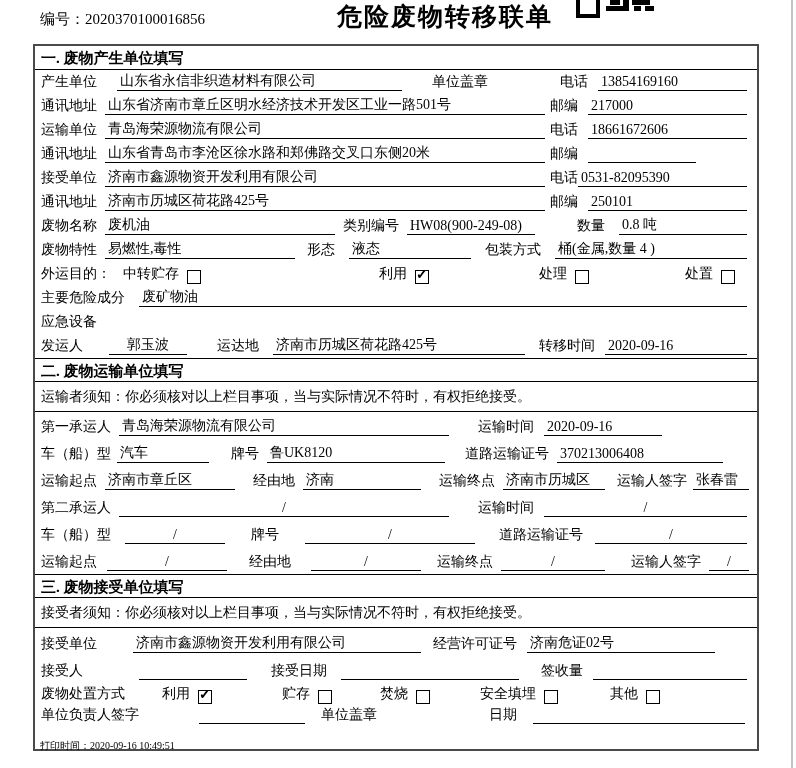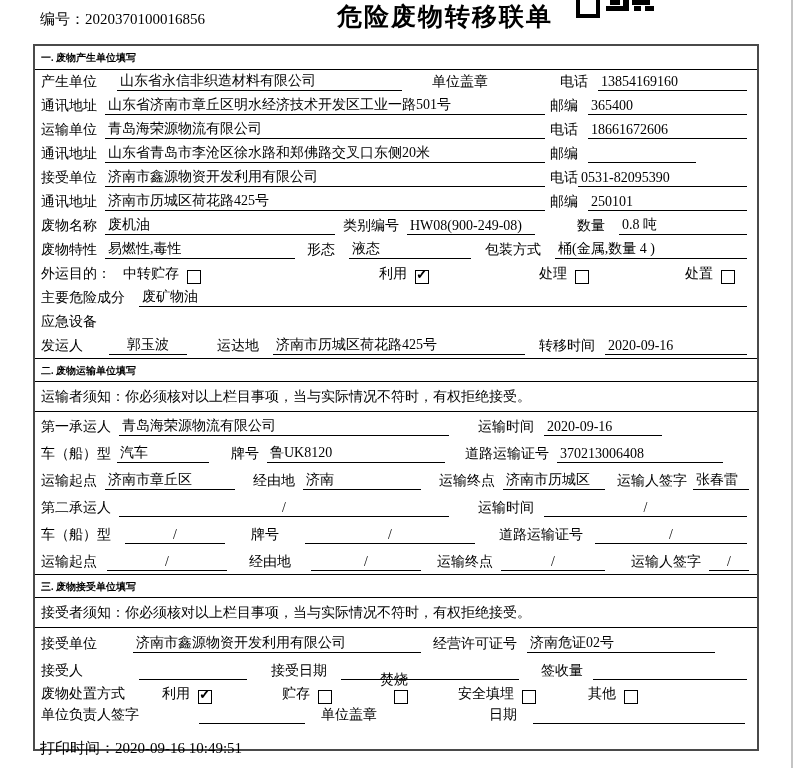--- a/index.html
+++ b/index.html
@@ -8,35 +8,35 @@
   .doc-number{position:absolute;left:40px;top:10px;font-size:15px;white-space:pre;}
   .title{position:absolute;left:445px;top:0px;transform:translateX(-50%);
     font-size:25px;font-weight:bold;letter-spacing:2px;white-space:nowrap;}
   .qr{position:absolute;left:576px;top:0;width:78px;height:11px;}
   .qr .u{position:absolute;left:0;top:-6px;width:16px;height:16px;border:4px solid #000;}
   .qr b{position:absolute;background:#000;display:block;}
   .page-edge{position:absolute;right:3px;top:0;bottom:0;width:2px;background:#c4c4c4;}
   .form-table{position:absolute;left:33px;top:44px;width:726px;height:707px;
     border:2px solid #4a4a4a;box-sizing:border-box;background:#fff;font-size:14px;}
   .sec-head{height:24px;line-height:24px;padding:0 6px;font-weight:bold;
-    border-bottom:1px solid #000;box-sizing:border-box;font-size:10px;}
+    border-bottom:1px solid #000;box-sizing:border-box;font-size:15px;}
   .bt{border-top:1px solid #000;}
   .notice{height:30px;line-height:30px;padding:0 6px;border-bottom:1px solid #000;
     box-sizing:border-box;white-space:nowrap;font-family:Liberation Serif, serif;}
   .row{display:flex;align-items:flex-end;padding:0 6px 3px 6px;box-sizing:border-box;white-space:pre;}
   .h24{height:24px;} .h27{height:27px;} .h28{height:28px;} .h21{height:21px;padding-bottom:1px;}
   .lbl{white-space:pre;}
   .val{border-bottom:1px solid #000;padding:0 3px;white-space:pre;min-height:17px;box-sizing:border-box;}
   .fl1{flex:1 1 auto;}
   .ctr{text-align:center;}
   .cb{display:inline-block;width:12px;height:12px;border:1.5px solid #000;margin-left:8px;
     position:relative;top:1px;flex:0 0 auto;}
   .cb.on::after{content:"✓";position:absolute;left:0px;top:-5px;font-size:14px;font-weight:bold;}
   .cbi{display:flex;align-items:flex-end;}
-  .print-time{position:absolute;left:40px;top:739px;font-size:15px;white-space:pre;text-align:center;}
+  .print-time{position:absolute;left:40px;top:739px;font-size:10px;white-space:pre;text-align:center;}
 </style>
 </head>
 <body>
 
 <div class="page">
 
   <div class="doc-number"><span>编号：</span><span>2020370100016856</span></div>
 
   <div class="title">危险废物转移联单</div>
 
@@ -61,21 +61,21 @@
       <span class="val" style="width:285px;margin-left:20px;">山东省永信非织造材料有限公司</span>
       <span class="lbl" style="margin-left:30px;">单位盖章</span>
       <span class="lbl" style="margin-left:72px;">电话</span>
       <span class="val fl1" style="margin-left:10px;margin-right:4px;">13854169160</span>
     </div>
 
     <div class="row h24">
       <span class="lbl">通讯地址</span>
       <span class="val" style="width:440px;margin-left:8px;">山东省济南市章丘区明水经济技术开发区工业一路501号</span>
       <span class="lbl" style="margin-left:5px;">邮编</span>
-      <span class="val fl1" style="margin-left:10px;margin-right:4px;">365400</span>
+      <span class="val fl1" style="margin-left:10px;margin-right:4px;">217000</span>
     </div>
 
     <div class="row h24">
       <span class="lbl">运输单位</span>
       <span class="val" style="width:440px;margin-left:8px;">青岛海荣源物流有限公司</span>
       <span class="lbl" style="margin-left:5px;">电话</span>
       <span class="val fl1" style="margin-left:10px;margin-right:4px;">18661672606</span>
     </div>
 
     <div class="row h24">
@@ -217,21 +217,21 @@
       <span class="lbl" style="margin-left:24px;">接受日期</span>
       <span class="val" style="width:178px;margin-left:14px;"></span>
       <span class="lbl" style="margin-left:22px;">签收量</span>
       <span class="val fl1" style="margin-left:10px;margin-right:4px;"></span>
     </div>
 
     <div class="row h21">
       <span class="lbl">废物处置方式</span>
       <span class="cbi" style="margin-left:37px;"><span class="lbl">利用</span><span class="cb on"></span></span>
       <span class="cbi" style="margin-left:70px;"><span class="lbl">贮存</span><span class="cb"></span></span>
-      <span class="cbi" style="margin-left:48px;flex-direction:column;"><span class="lbl">焚烧</span><span class="cb"></span></span>
+      <span class="cbi" style="margin-left:48px;"><span class="lbl">焚烧</span><span class="cb"></span></span>
       <span class="cbi" style="margin-left:50px;"><span class="lbl">安全填埋</span><span class="cb"></span></span>
       <span class="cbi" style="margin-left:52px;"><span class="lbl">其他</span><span class="cb"></span></span>
     </div>
 
     <div class="row h21">
       <span class="lbl">单位负责人签字</span>
       <span class="val" style="width:106px;margin-left:60px;"></span>
       <span class="lbl" style="margin-left:16px;">单位盖章</span>
       <span class="lbl" style="margin-left:112px;">日期</span>
       <span class="val fl1" style="margin-left:16px;margin-right:6px;"></span>

